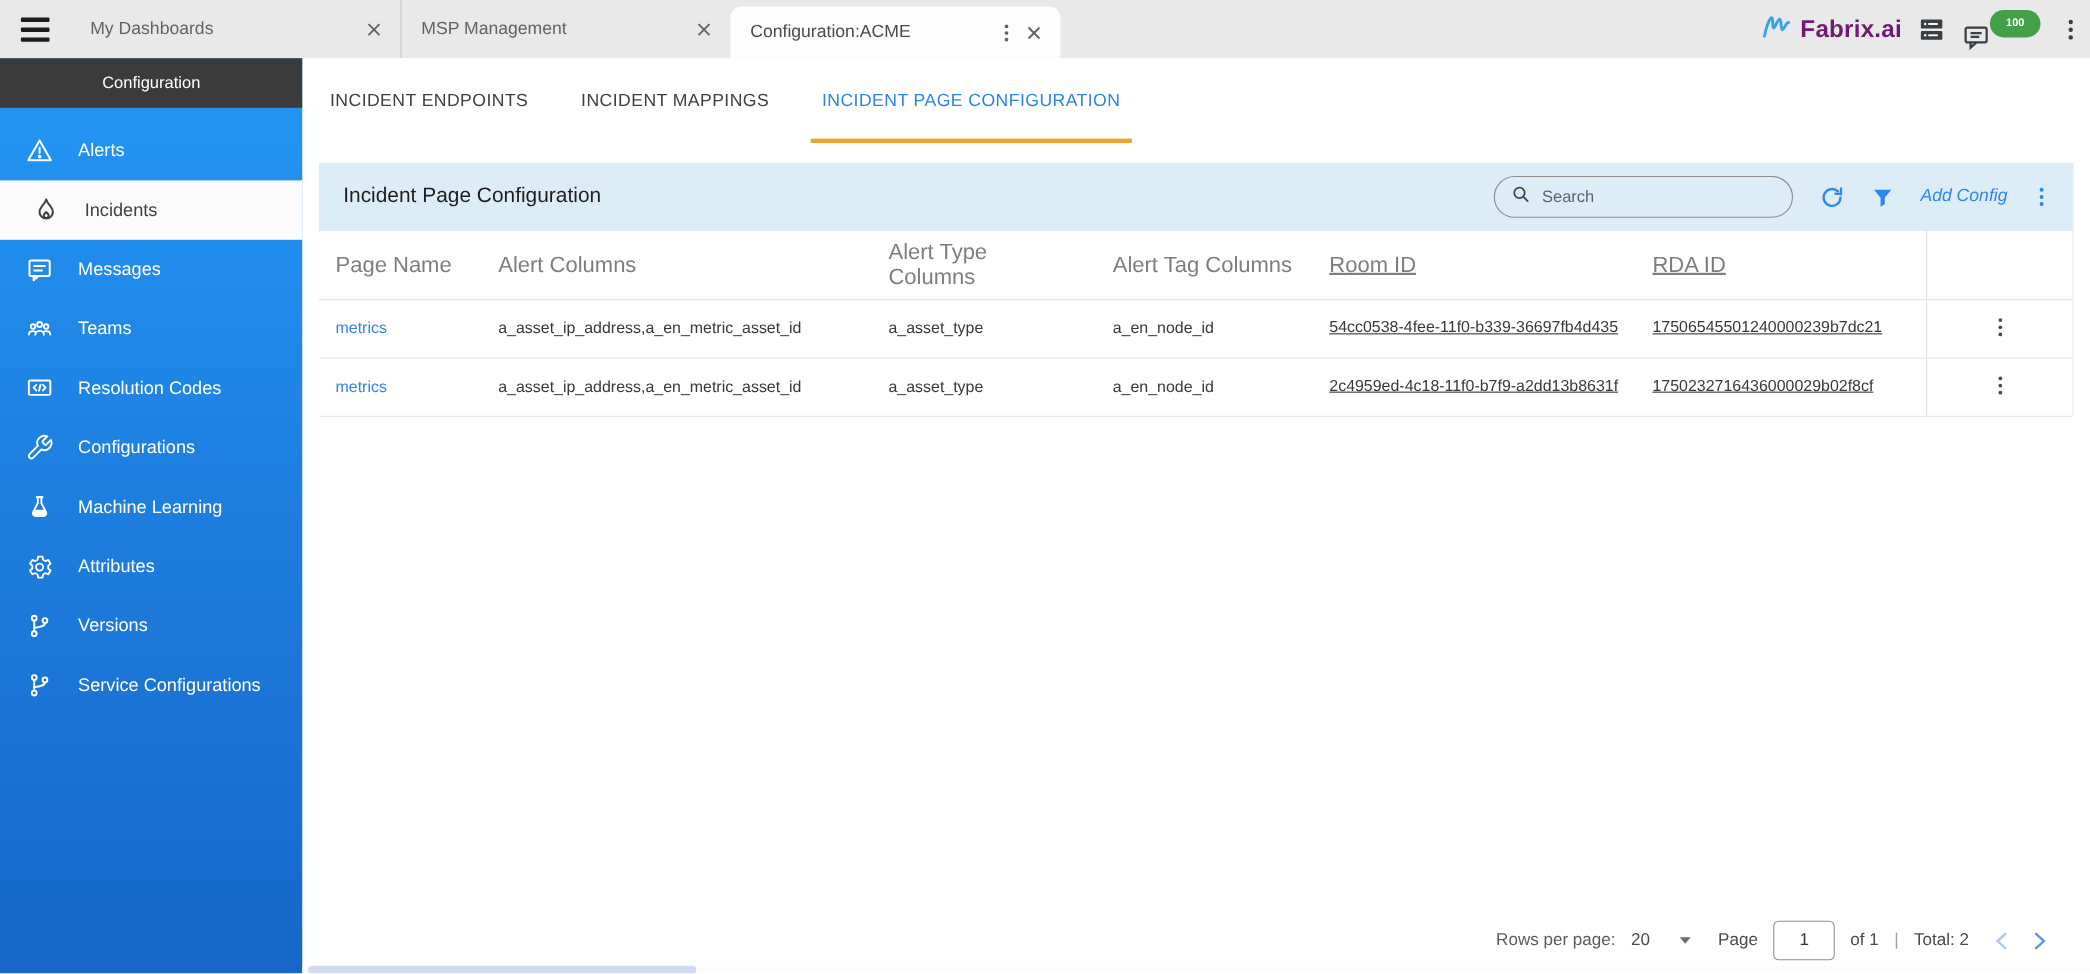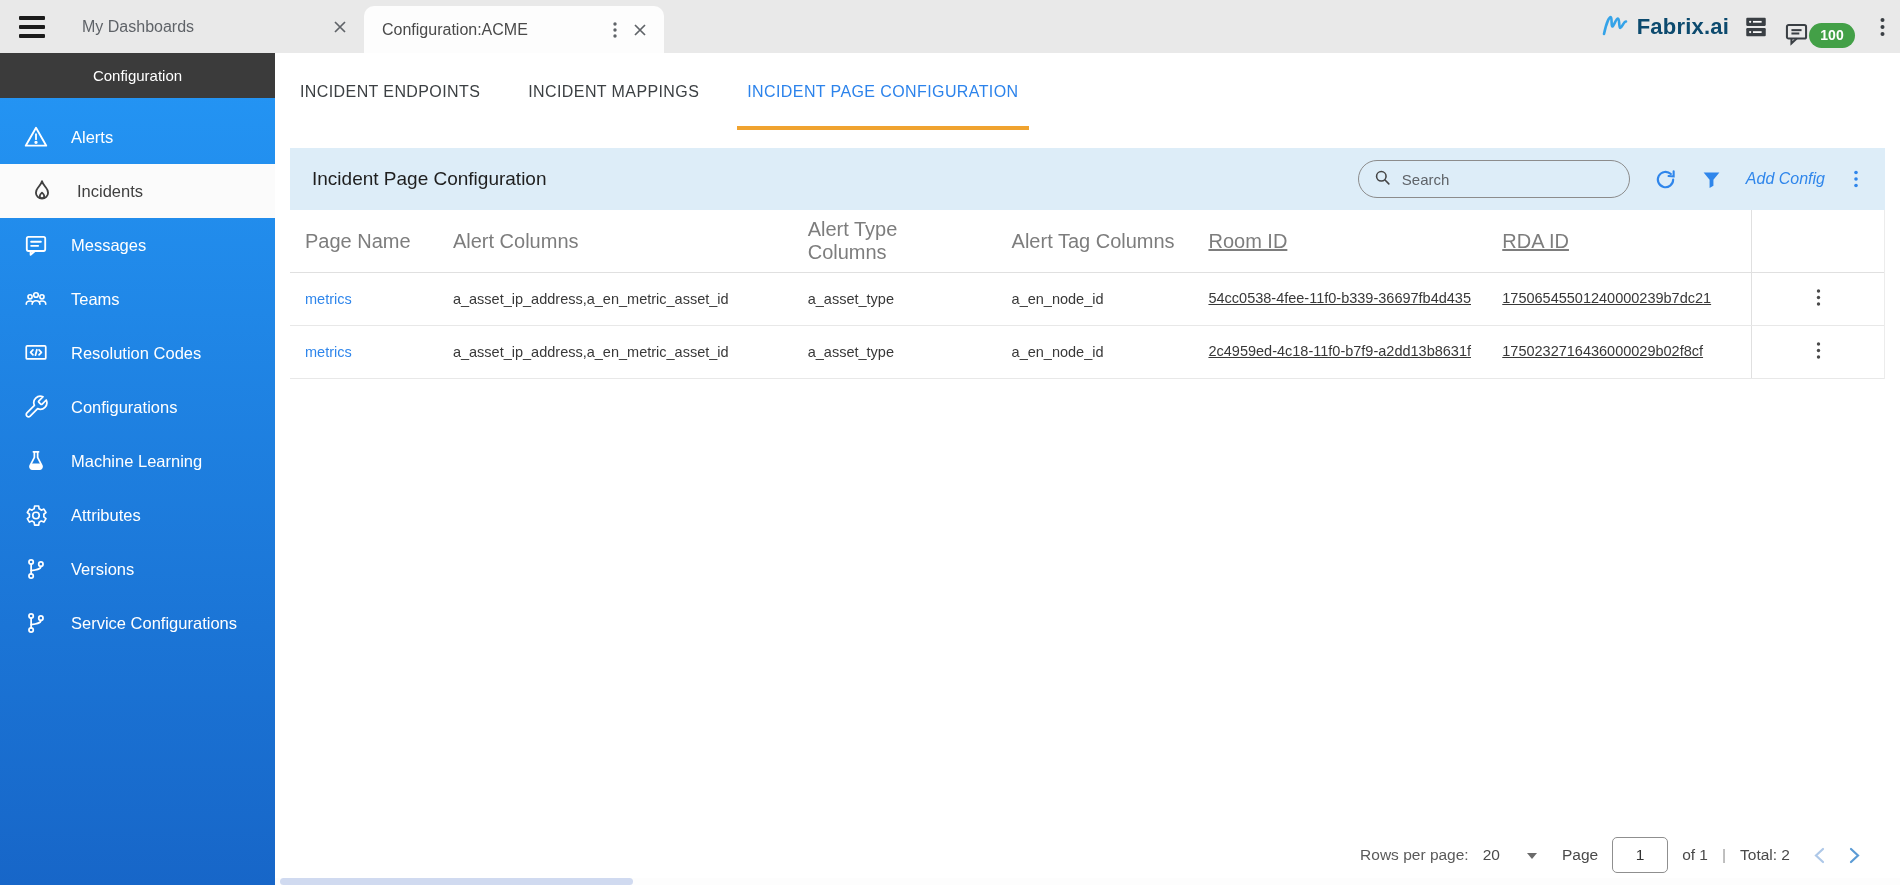--- a/index.html
+++ b/index.html
@@ -25,26 +25,26 @@
   .doc-tab .tab-label { flex: 1; white-space: nowrap; overflow: hidden; text-overflow: ellipsis; }
   .doc-tab.active {
     background: #fdfdfd; border-left: none; border-radius: 10px 10px 0 0;
     color: #4a4a4a; margin-top: 6px; height: 47px; align-self: flex-end;
   }
   .xicon svg, .kebab svg { display: block; }
   .doc-tab .xicon { margin-left: 10px; }
   .doc-tab .kebab { margin-left: 6px; }
   .topbar-right { position: absolute; right: 10px; top: 0; height: 53px; display: flex; align-items: center; gap: 14px; }
   .brand { display: flex; align-items: center; gap: 6px; }
-  .brand-text { font-size: 22px; font-weight: 700; color: #0c4a6e; letter-spacing: 0.2px; }
+  .brand-text { font-size: 22px; font-weight: 700; color: #701a75; letter-spacing: 0.2px; }
   .chat-wrap { position: relative; width: 72px; height: 44px; }
   .chat-wrap .chat-ic { position: absolute; left: 0; bottom: 2px; }
   .badge {
-    position: absolute; top: 18px; right: 0; min-width: 46px; height: 25px;
-    background: #43a047; color: #fff; font-size: 14px; font-weight: 700;
+    position: absolute; top: 4px; right: 0; min-width: 46px; height: 25px;
+    background: #43a047; color: #fff; font-size: 10px; font-weight: 700;
     border-radius: 13px; display: flex; align-items: center; justify-content: center; padding: 0 9px;
   }
   .top-kebab { margin-left: 6px; cursor: pointer; }
 
   
   .sidebar {
     position: absolute; top: 53px; left: 0; width: 275px; height: 832px;
     background: linear-gradient(180deg, #2496f5 0%, #1766c8 100%);
   }
   .sidebar-header {
@@ -142,20 +142,28 @@
 
   <div class="doc-tab">
     <span class="tab-label">My Dashboards</span>
     <span class="xicon">
       <svg width="16" height="16" viewBox="0 0 16 16">
           <path d="M3 3 L13 13 M13 3 L3 13" stroke="#5f6368" stroke-width="1.7"></path>
         </svg>
     </span>
   </div>
 
+  <div class="doc-tab">
+    <span class="tab-label">MSP Management</span>
+    <span class="xicon">
+      <svg width="16" height="16" viewBox="0 0 16 16">
+          <path d="M3 3 L13 13 M13 3 L3 13" stroke="#5f6368" stroke-width="1.7"></path>
+        </svg>
+    </span>
+  </div>
 
   <div class="doc-tab active">
     <span class="tab-label">Configuration:ACME</span>
     <span class="kebab">
       <svg width="14" height="18" viewBox="0 0 14 18">
           <g fill="#5f6368">
             <circle cx="7" cy="3" r="1.7"></circle>
             <circle cx="7" cy="9" r="1.7"></circle>
             <circle cx="7" cy="15" r="1.7"></circle>
           </g>

